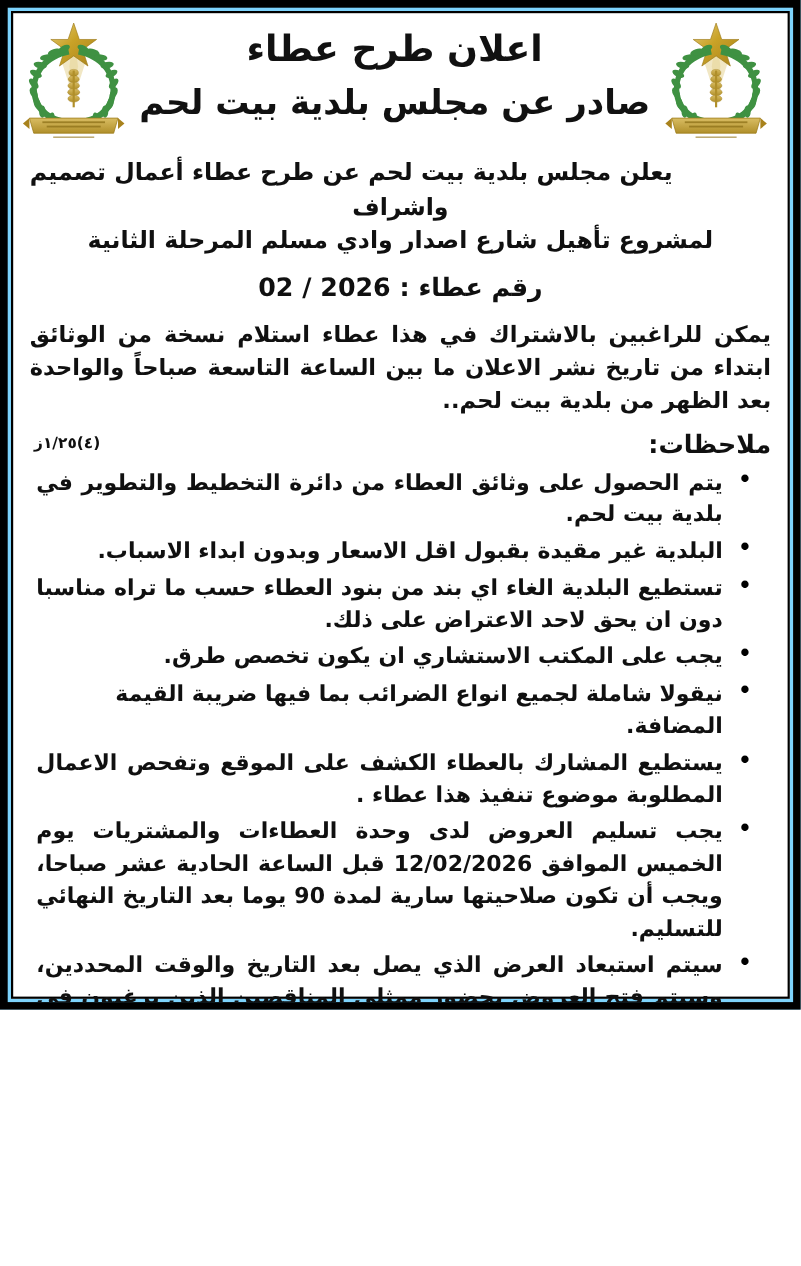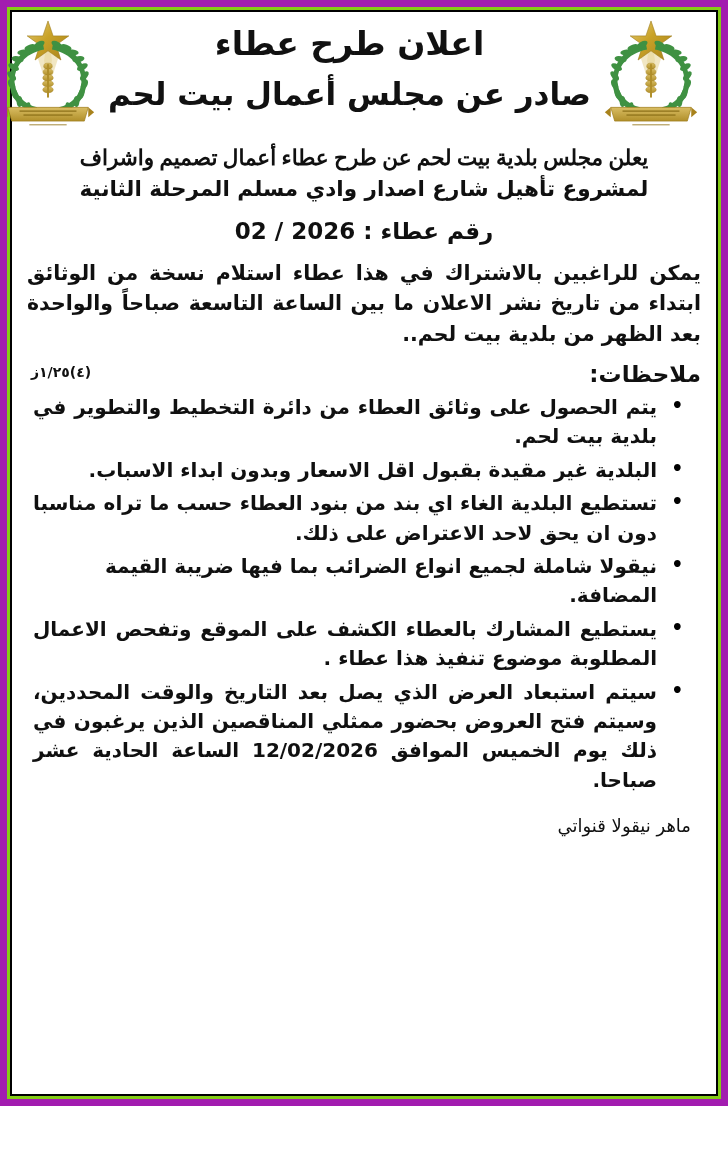--- a/index.html
+++ b/index.html
@@ -8,26 +8,26 @@
     padding: 0;
     background: #ffffff;
   }
   body {
     font-family: "DejaVu Sans", "Liberation Sans", sans-serif;
   }
 
   .page {
     position: relative;
     width: 728px;
-    height: 1106px;
+    height: 918px;
     box-sizing: border-box;
-    background: #84cc16;
+    background: #7dd3fc;
     overflow: hidden;
     
-    border: 7px solid #a21caf;
+    border: 7px solid #000000;
   }
   
   .inner-frame {
     position: absolute;
     inset: 3px;
     border: 2px solid #000000;
     box-sizing: border-box;
     background: #ffffff;
   }
 
@@ -81,21 +81,21 @@
   .intro {
     font-size: 21.5px;
     font-weight: bold;
     color: #101010;
     line-height: 1.42;
     text-align: justify;
     text-align-last: center;
     margin: 12px 4px 0 4px;
     letter-spacing: -0.3px;
   }
-  .intro .l1 { display: block; text-align: center; font-family: Liberation Serif, serif; }
+  .intro .l1 { display: block; text-align: left; }
   .intro .l2 { display: block; text-align: right; }
 
   .tender-no {
     text-align: center;
     font-size: 23px;
     font-weight: bold;
     color: #101010;
     margin-top: 14px;
     letter-spacing: -0.2px;
   }
@@ -248,21 +248,21 @@
         <path d="M96 92 L102 97 L96 102 Z" fill="#a8821c"></path>
         <g fill="#8d7118" opacity="0.75">
           <rect x="26" y="95" width="58" height="1.7"></rect>
           <rect x="30" y="99" width="50" height="1.7"></rect>
         </g>
         <rect x="36" y="109" width="38" height="1.4" fill="#a08433" opacity="0.7"></rect>
       </svg>
 
       <div class="titles">
         <div class="title-main">اعلان طرح عطاء</div>
-        <div class="title-sub">صادر عن مجلس أعمال بيت لحم</div>
+        <div class="title-sub">صادر عن مجلس بلدية بيت لحم</div>
       </div>
 
       <svg class="emblem" viewBox="0 0 110 114">
         <path d="M55 14 L59 44 L55 78 L51 44 Z" fill="#efe3b4" opacity="0.85"></path>
         <path d="M55 16 L66 40 L55 74 L44 40 Z" fill="#e8d79c" opacity="0.6"></path>
         <path d="M55 4 L60.2 19.2 L76.2 19.2 L63.3 28.6 L68.2 43.8 L55 34.4 L41.8 43.8 L46.7 28.6 L33.8 19.2 L49.8 19.2 Z" fill="url(#goldA)" stroke="#9c7a17" stroke-width="0.6"></path>
         <g fill="url(#goldB)" stroke="#9c7a17" stroke-width="0.35">
           <ellipse cx="55" cy="50" rx="4.4" ry="3.1"></ellipse>
           <ellipse cx="55" cy="56" rx="5" ry="3.2"></ellipse>
           <ellipse cx="55" cy="62" rx="5.4" ry="3.3"></ellipse>
@@ -321,22 +321,24 @@
 
     <div class="notes-row">
       <div class="notes-title">ملاحظات:</div>
       <div class="ref-code">(٤)١/٢٥ز</div>
     </div>
 
     <ul class="notes">
       <li>يتم الحصول على وثائق العطاء من دائرة التخطيط والتطوير في بلدية بيت لحم.</li>
       <li class="short">البلدية غير مقيدة بقبول اقل الاسعار وبدون ابداء الاسباب.</li>
       <li>تستطيع البلدية الغاء اي بند من بنود العطاء حسب ما تراه مناسبا دون ان يحق لاحد الاعتراض على ذلك.</li>
+      <li class="short">يجب على المكتب الاستشاري ان يكون تخصص طرق.</li>
       <li class="short">نيقولا شاملة لجميع انواع الضرائب بما فيها ضريبة القيمة المضافة.</li>
       <li>يستطيع المشارك بالعطاء الكشف على الموقع وتفحص الاعمال المطلوبة موضوع تنفيذ هذا عطاء .</li>
+      <li>يجب تسليم العروض لدى وحدة العطاءات والمشتريات يوم الخميس الموافق 12/02/2026  قبل الساعة الحادية عشر صباحا، ويجب أن تكون صلاحيتها سارية لمدة 90 يوما بعد التاريخ النهائي للتسليم.</li>
       <li>سيتم استبعاد العرض الذي يصل بعد التاريخ والوقت المحددين، وسيتم فتح العروض بحضور ممثلي المناقصين الذين يرغبون في ذلك يوم الخميس الموافق 12/02/2026 الساعة الحادية عشر صباحا.</li>
     </ul>
 
     <div class="signature">
       <div class="sig-name">ماهر نيقولا قنواتي</div>
 
     </div>
 
   </div>
 </div>

